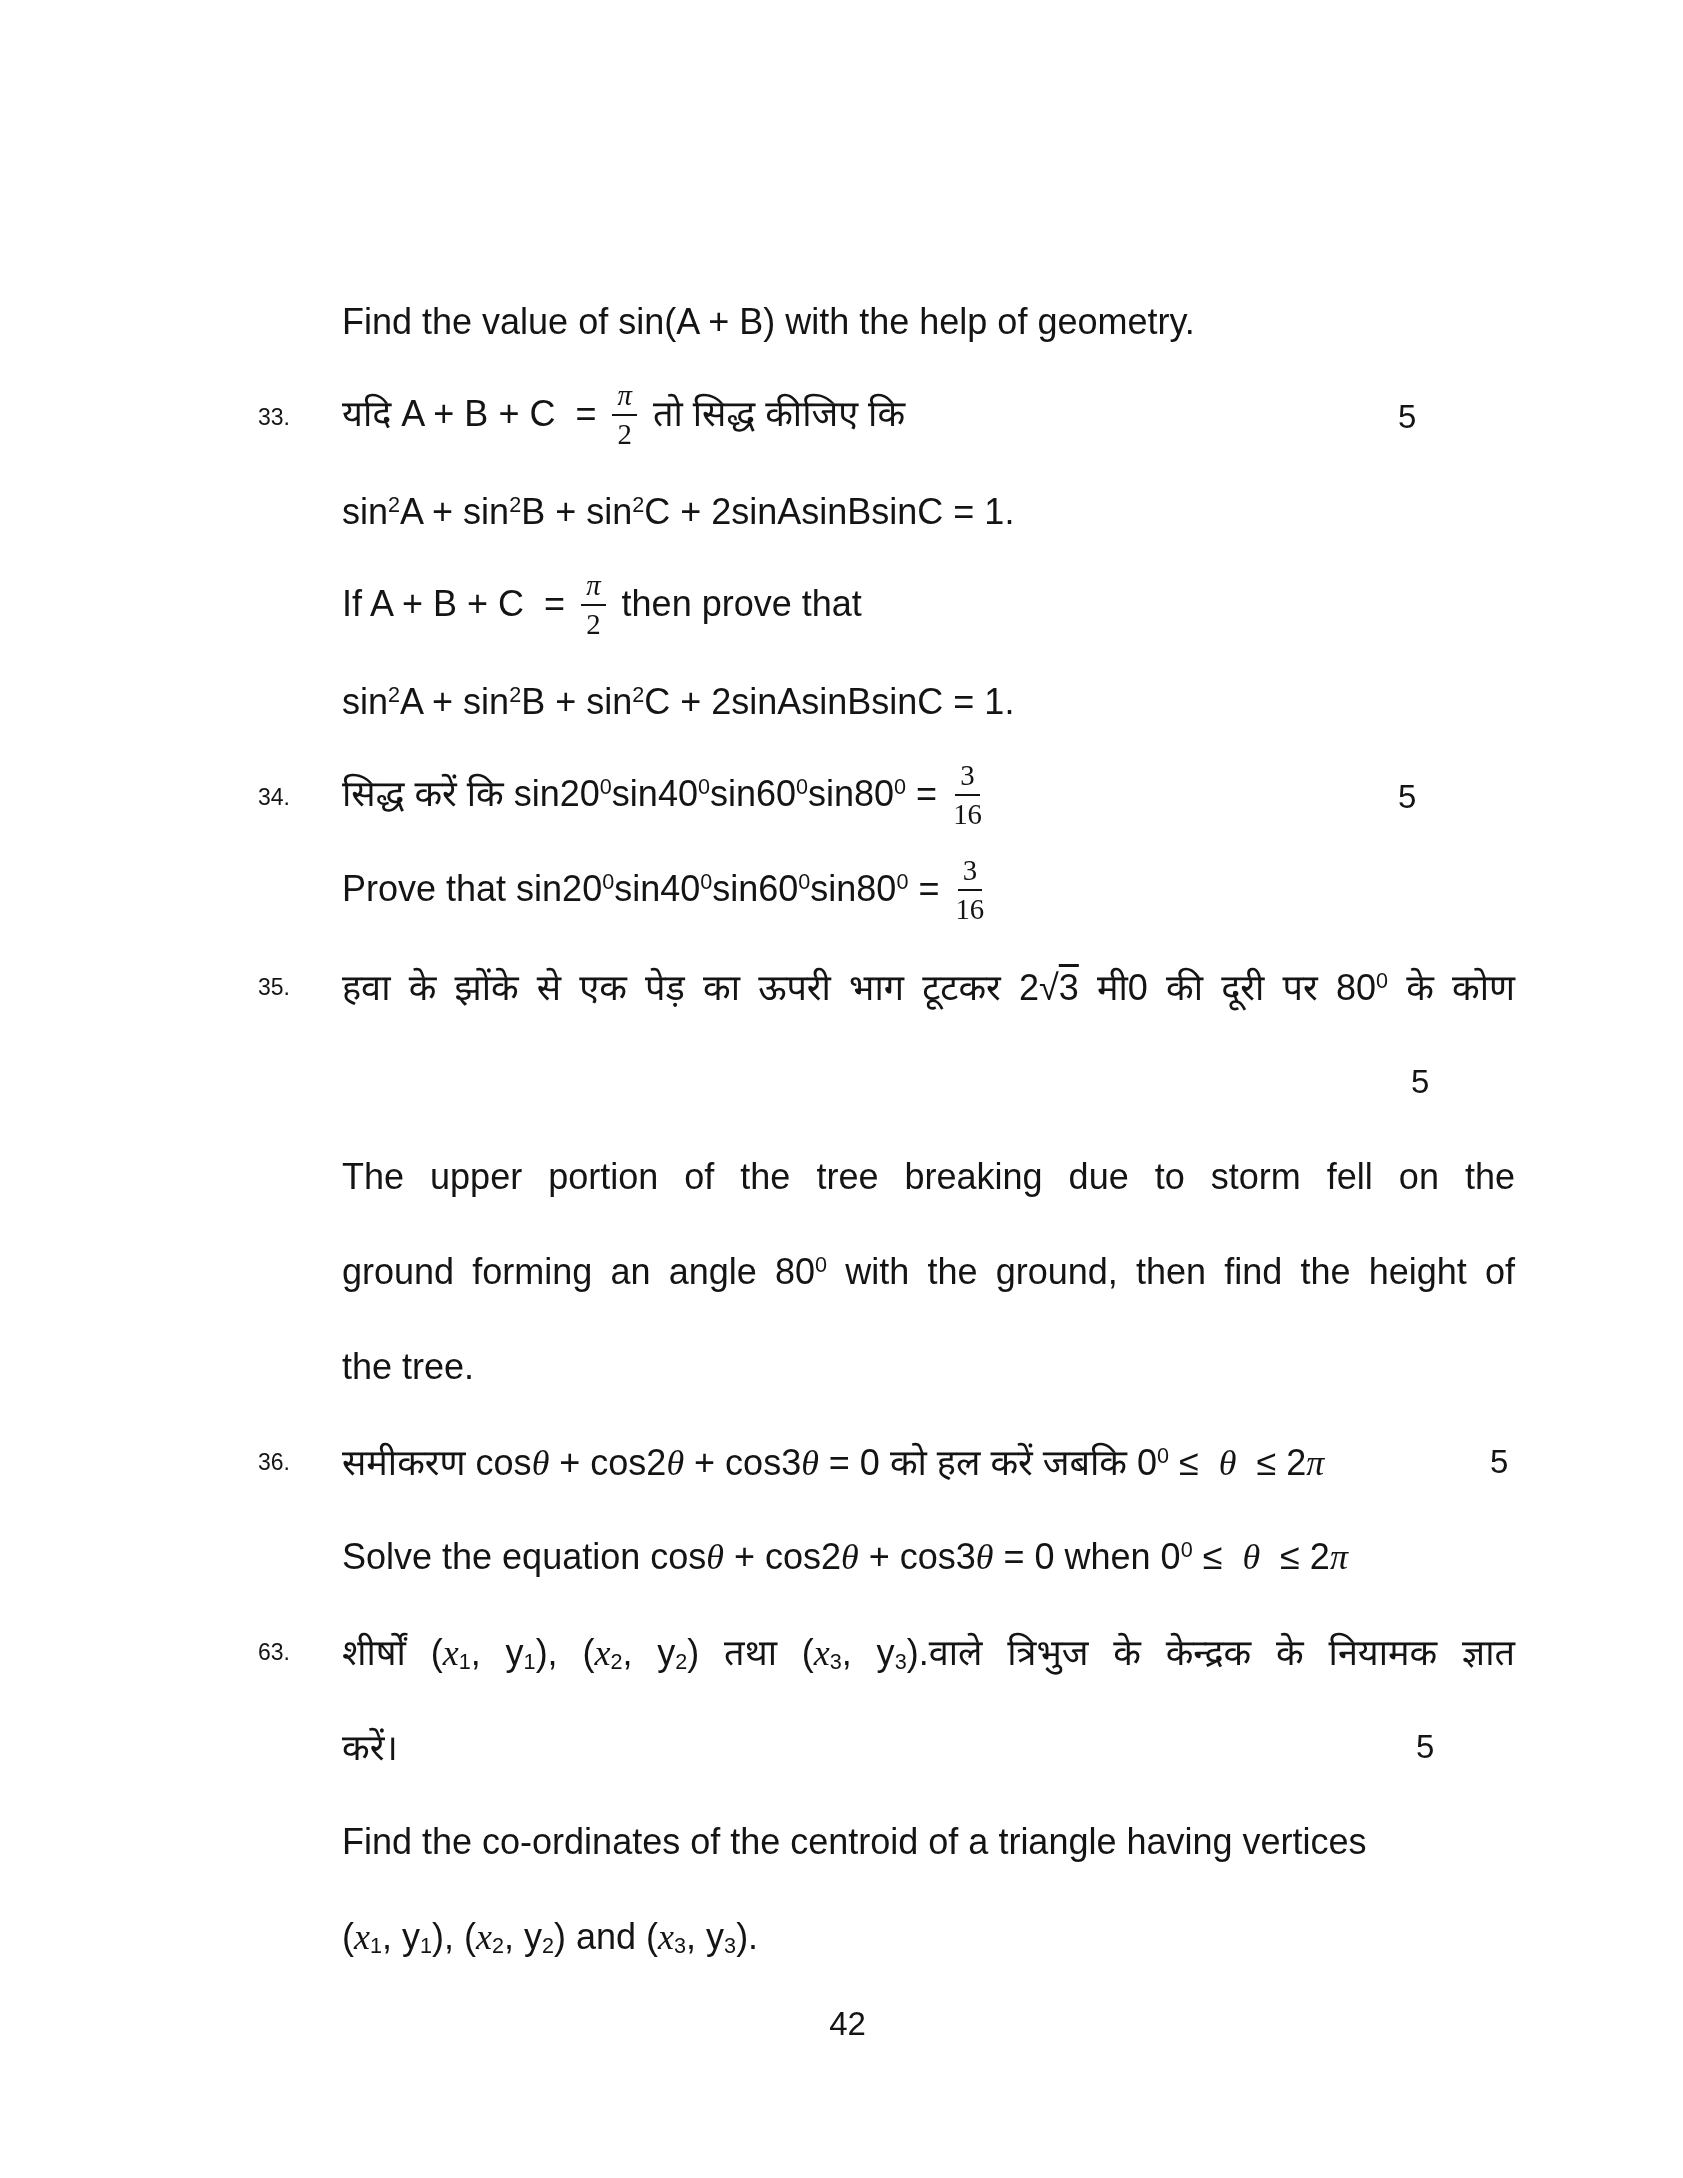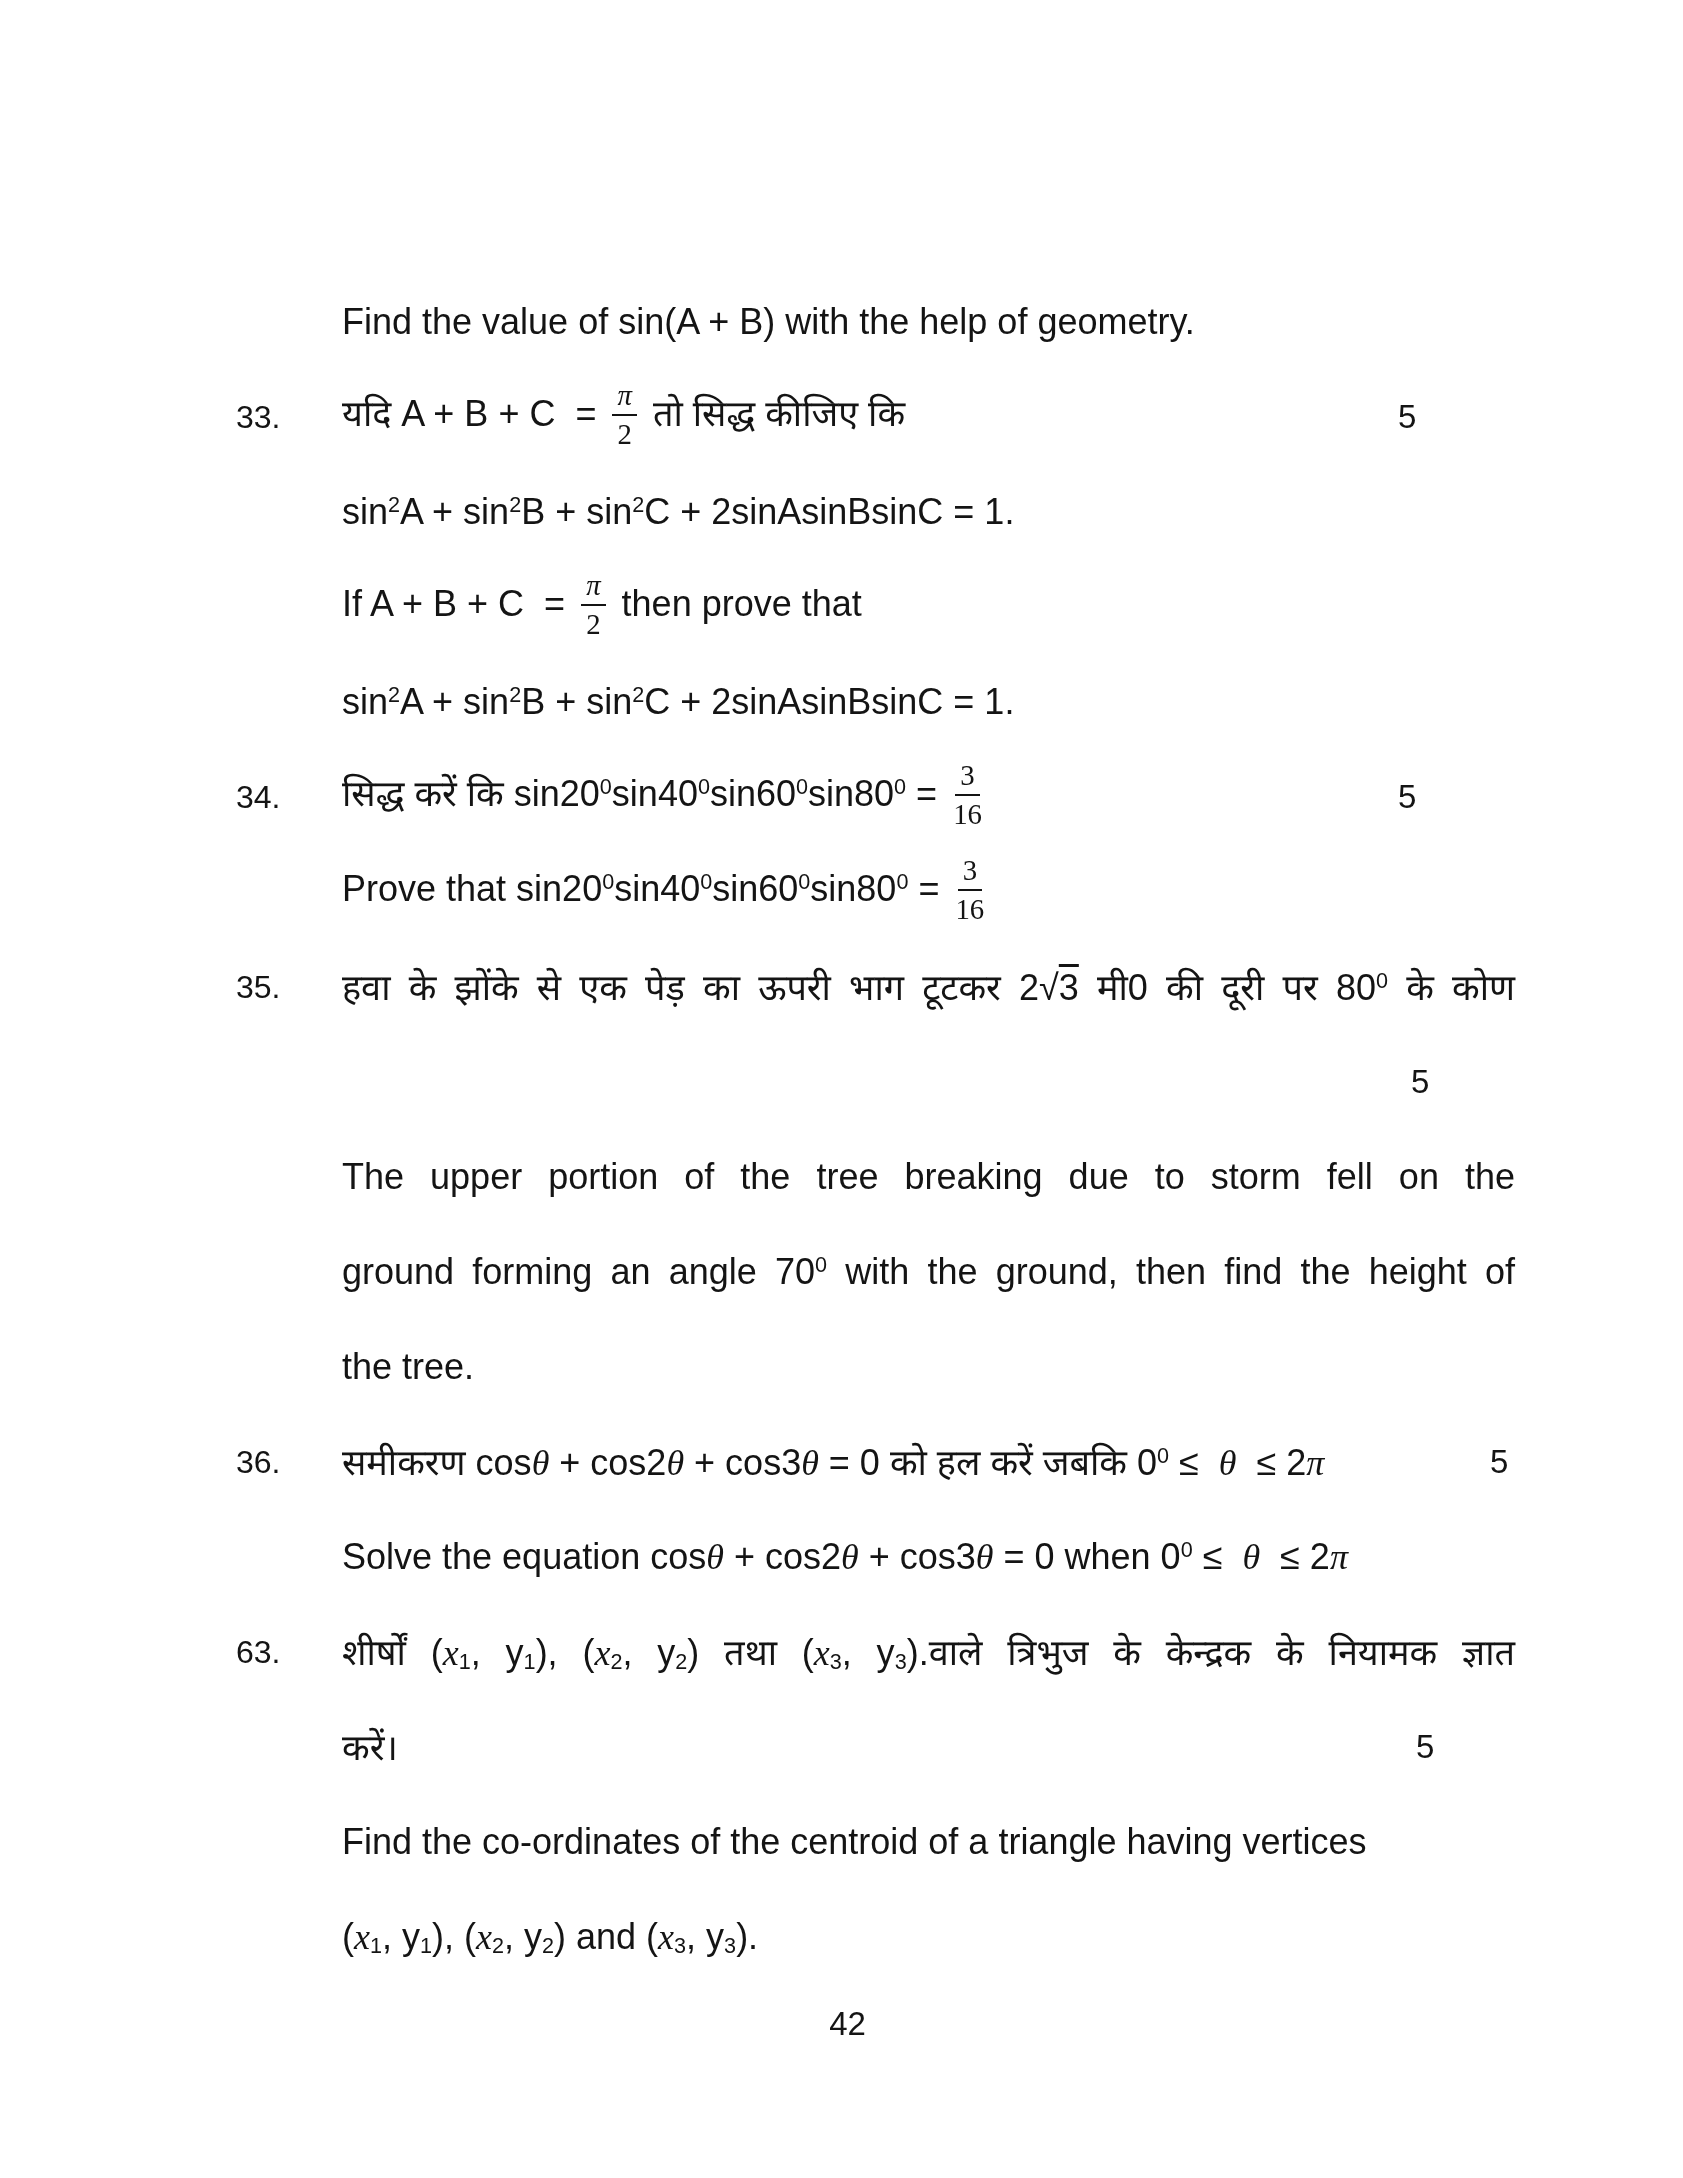--- a/index.html
+++ b/index.html
@@ -3,21 +3,21 @@
 <meta charset="utf-8">
 <style>
   * { margin:0; padding:0; box-sizing:border-box; }
   html, body { width:1683px; height:2178px; background:#ffffff; overflow:hidden; }
   body { font-family:"Liberation Sans","DejaVu Sans",sans-serif; font-size:36px; color:#141414; }
   .page { position:relative; width:1683px; height:2178px; padding-top:274px; }
   .line { position:relative; height:95px; display:flex; align-items:center; }
   .content { margin-left:342px; white-space:nowrap; }
   .content.justify { display:block; margin-left:342px; width:1173px; white-space:normal;
                      text-align:justify; text-align-last:justify; }
-  .qnum  { position:absolute; left:236px; top:50%; transform:translateY(-50%); font-size:32px; }
+  .qnum  { position:absolute; left:258px; top:50%; transform:translateY(-50%); font-size:23px; }
   .marks { position:absolute; left:1398px; top:50%; transform:translateY(-50%); font-size:33px; }
   sup { font-size:0.6em; vertical-align:baseline; position:relative; top:-0.55em; line-height:0; }
   sub { font-size:0.6em; vertical-align:baseline; position:relative; top:0.2em; line-height:0; }
   .mi { font-family:"Liberation Serif","DejaVu Serif",serif; font-style:italic; }
   .frac { display:inline-flex; flex-direction:column; align-items:center; vertical-align:middle;
           font-family:"Liberation Serif","DejaVu Serif",serif; font-size:0.8em; line-height:1.05;
           margin:0 6px; position:relative; top:-2px; }
   .frac .num { padding:0 5px 3px; border-bottom:2px solid #141414; }
   .frac .den { padding-top:3px; }
   .frac.it .num { font-style:italic; }
@@ -82,21 +82,21 @@
 
   <div class="line">
     <span class="marks" style="left:1411px">5</span>
   </div>
 
   <div class="line">
     <span class="content justify"><span>The upper portion of the tree breaking due to storm fell on the</span></span>
   </div>
 
   <div class="line">
-    <span class="content justify"><span>ground forming an angle 70</span><sup>0</sup><span> with the ground, then find the height of</span></span>
+    <span class="content justify"><span>ground forming an angle 80</span><sup>0</sup><span> with the ground, then find the height of</span></span>
   </div>
 
   <div class="line">
     <span class="content"><span>the tree.</span></span>
   </div>
 
   <div class="line">
     <span class="qnum">36.</span>
     <span class="content"><span>समीकरण cos</span><span class="mi">θ</span><span> + cos2</span><span class="mi">θ</span><span> + cos3</span><span class="mi">θ</span><span> = 0 को हल करें जबकि 0</span><sup>0</sup><span> ≤&nbsp; </span><span class="mi">θ</span><span> &nbsp;≤ 2</span><span class="mi">π</span></span>
     <span class="marks" style="left:1490px">5</span>

